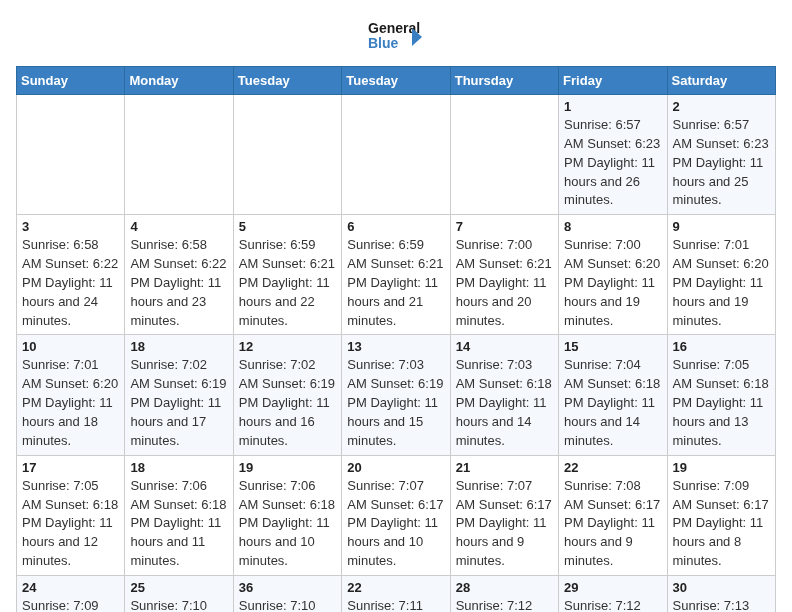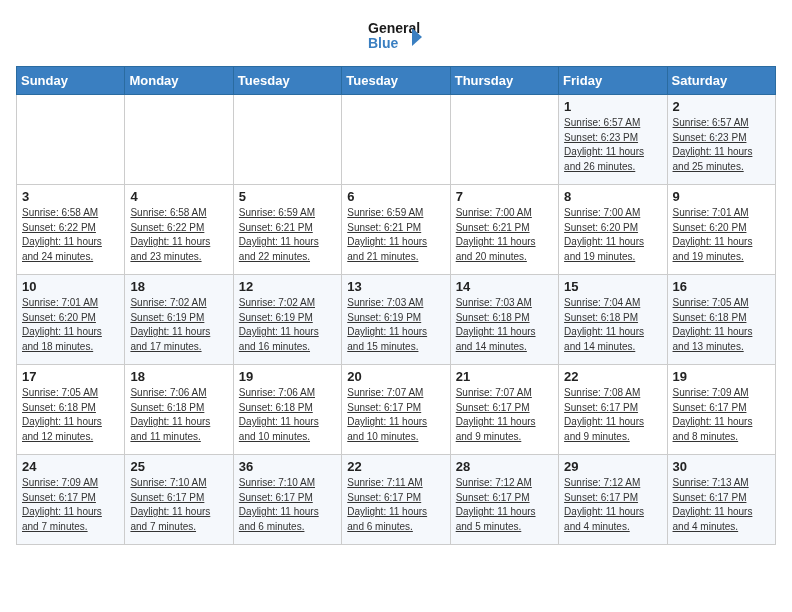--- a/index.html
+++ b/index.html
@@ -59,24 +59,23 @@
     tbody tr:nth-child(odd) td {
       background: #f5f8fc;
     }
     .day-num {
       font-size: 13px;
       font-weight: bold;
       display: block;
       margin-bottom: 2px;
     }
     .day-info {
-      font-size: 10px;
+      font-size: 13px;
       line-height: 1.45;
       color: #333;
-      text-decoration: underline;
     }
     .empty-cell {
       background: #fff !important;
     }
   </style>
 </head>
 <body>
 
 <div class="header-area">
   <div class="logo">

